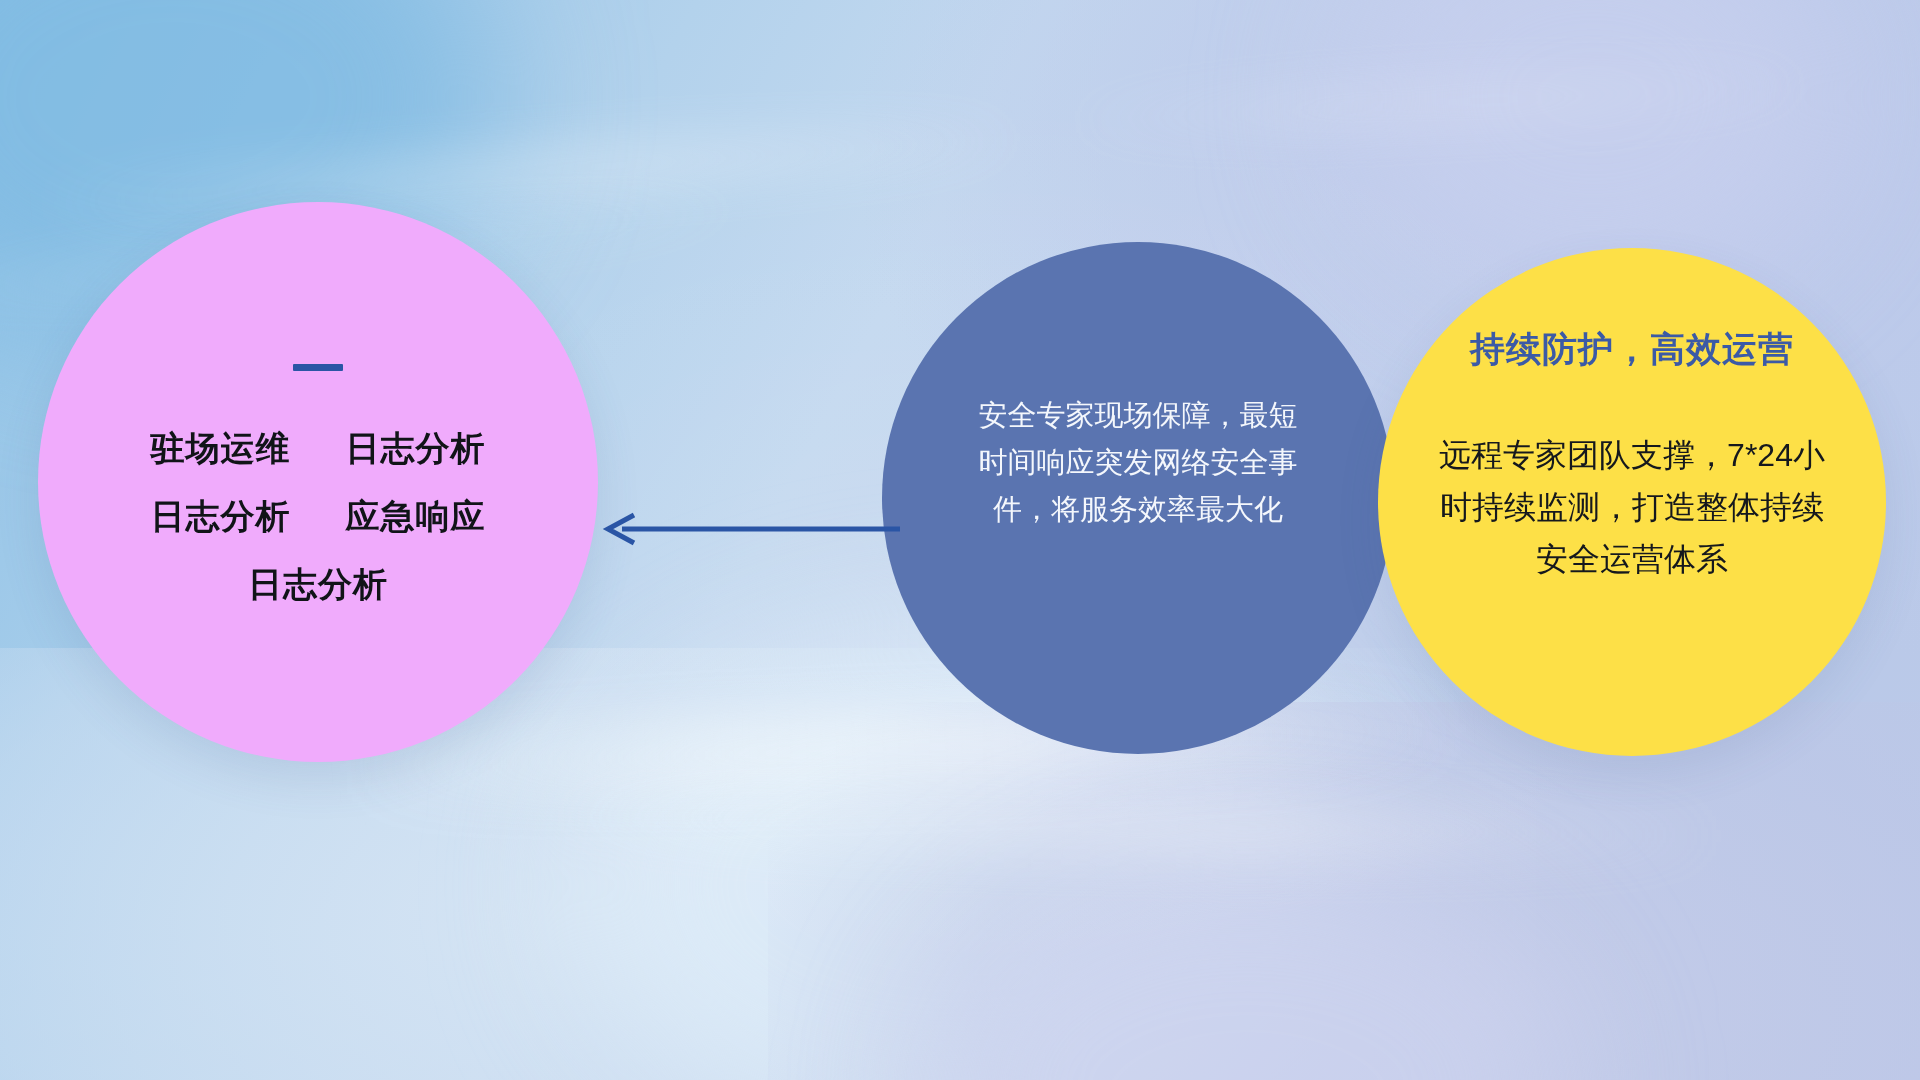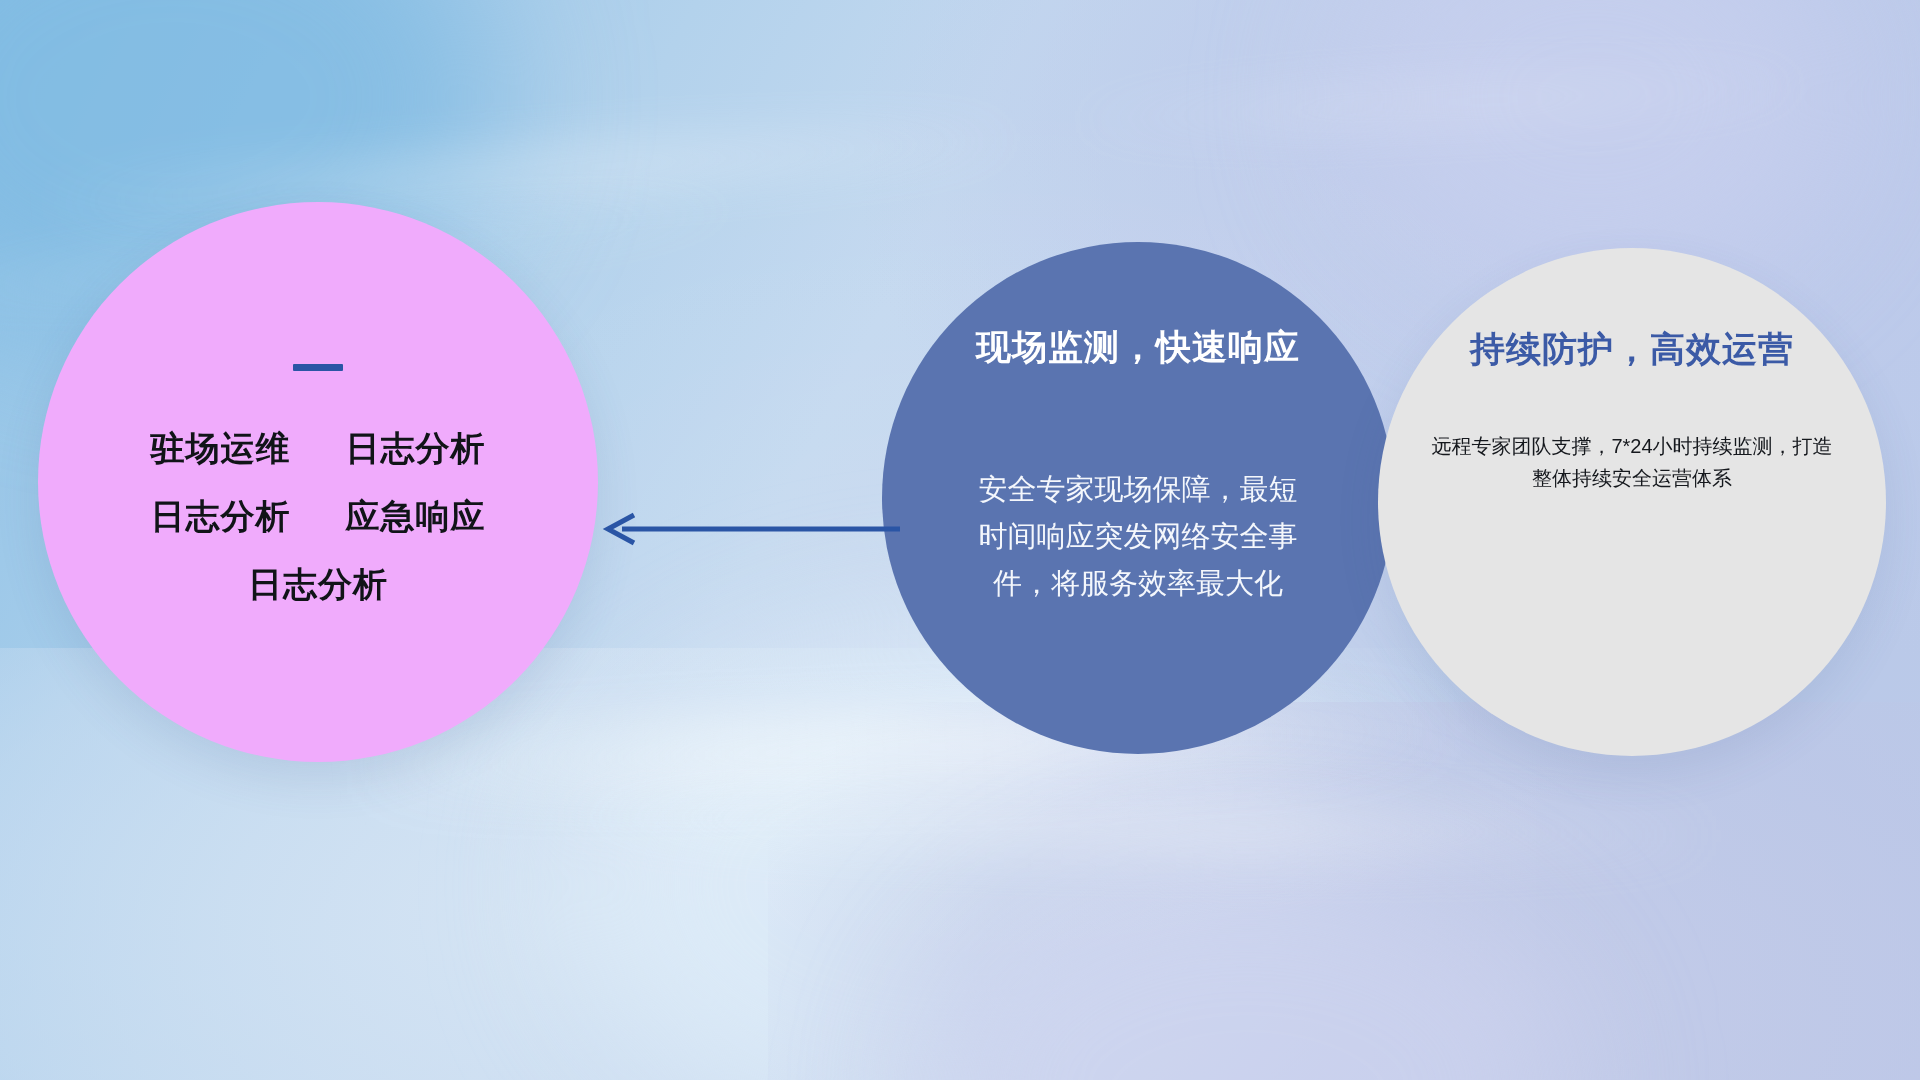--- a/index.html
+++ b/index.html
@@ -88,40 +88,40 @@
     background:#5a74b0;
     z-index:5;
     display:flex; flex-direction:column; align-items:center; justify-content:flex-start;
     padding:84px 42px 0 42px;
   }
   #circle-mid .title{
     font-size:35px; font-weight:bold; color:#ffffff;
     letter-spacing:1px; white-space:nowrap; line-height:1.2;
   }
   #circle-mid .body{
-    margin-top:98px;
+    margin-top:66px;
     font-size:29px; color:#f4f7fc; line-height:1.62;
     text-align:center; width:330px;
   }
 
   #circle-right{
     left:1378px; top:248px; width:508px; height:508px;
-    background:#e5e5e5;
+    background:#fde047;
     box-shadow:0 18px 44px rgba(70,100,150,.12);
     z-index:6;
     display:flex; flex-direction:column; align-items:center; justify-content:flex-start;
     padding:80px 34px 0 34px;
   }
   #circle-right .title{
     font-size:35px; font-weight:bold; color:#3b5aa6;
     letter-spacing:1px; white-space:nowrap; line-height:1.2;
   }
   #circle-right .body{
     margin-top:60px;
-    font-size:20px; color:#15181d; line-height:1.62;
+    font-size:32px; color:#15181d; line-height:1.62;
     text-align:center; width:415px;
   }
 
   
   #connector-arrow{
     position:absolute; left:600px; top:512px; width:300px; height:34px;
     z-index:7;
   }
 </style>
 </head>
@@ -162,21 +162,20 @@
   </div>
 
   <div id="connector-arrow">
     <svg width="300" height="34" viewBox="0 0 300 34" xmlns="http://www.w3.org/2000/svg">
       <line x1="300" y1="17" x2="22" y2="17" stroke="#2a55a5" stroke-width="5"></line>
       <polyline points="34,3 8,17 34,31" fill="none" stroke="#2a55a5" stroke-width="5" stroke-linejoin="miter" stroke-linecap="butt"></polyline>
     </svg>
   </div>
 
   <div class="circle" id="circle-mid" style="background: rgb(90, 116, 176);">
-    <div class="title">现场监测，快速响应</div>
     <div class="body">安全专家现场保障，最短时间响应突发网络安全事件，将服务效率最大化</div>
   </div>
 
   <div class="circle" id="circle-right">
     <div class="title" style="color: rgb(59, 90, 166);">持续防护，高效运营</div>
     <div class="body">远程专家团队支撑，7*24小时持续监测，打造整体持续安全运营体系</div>
   </div>
 
 </div>
 

